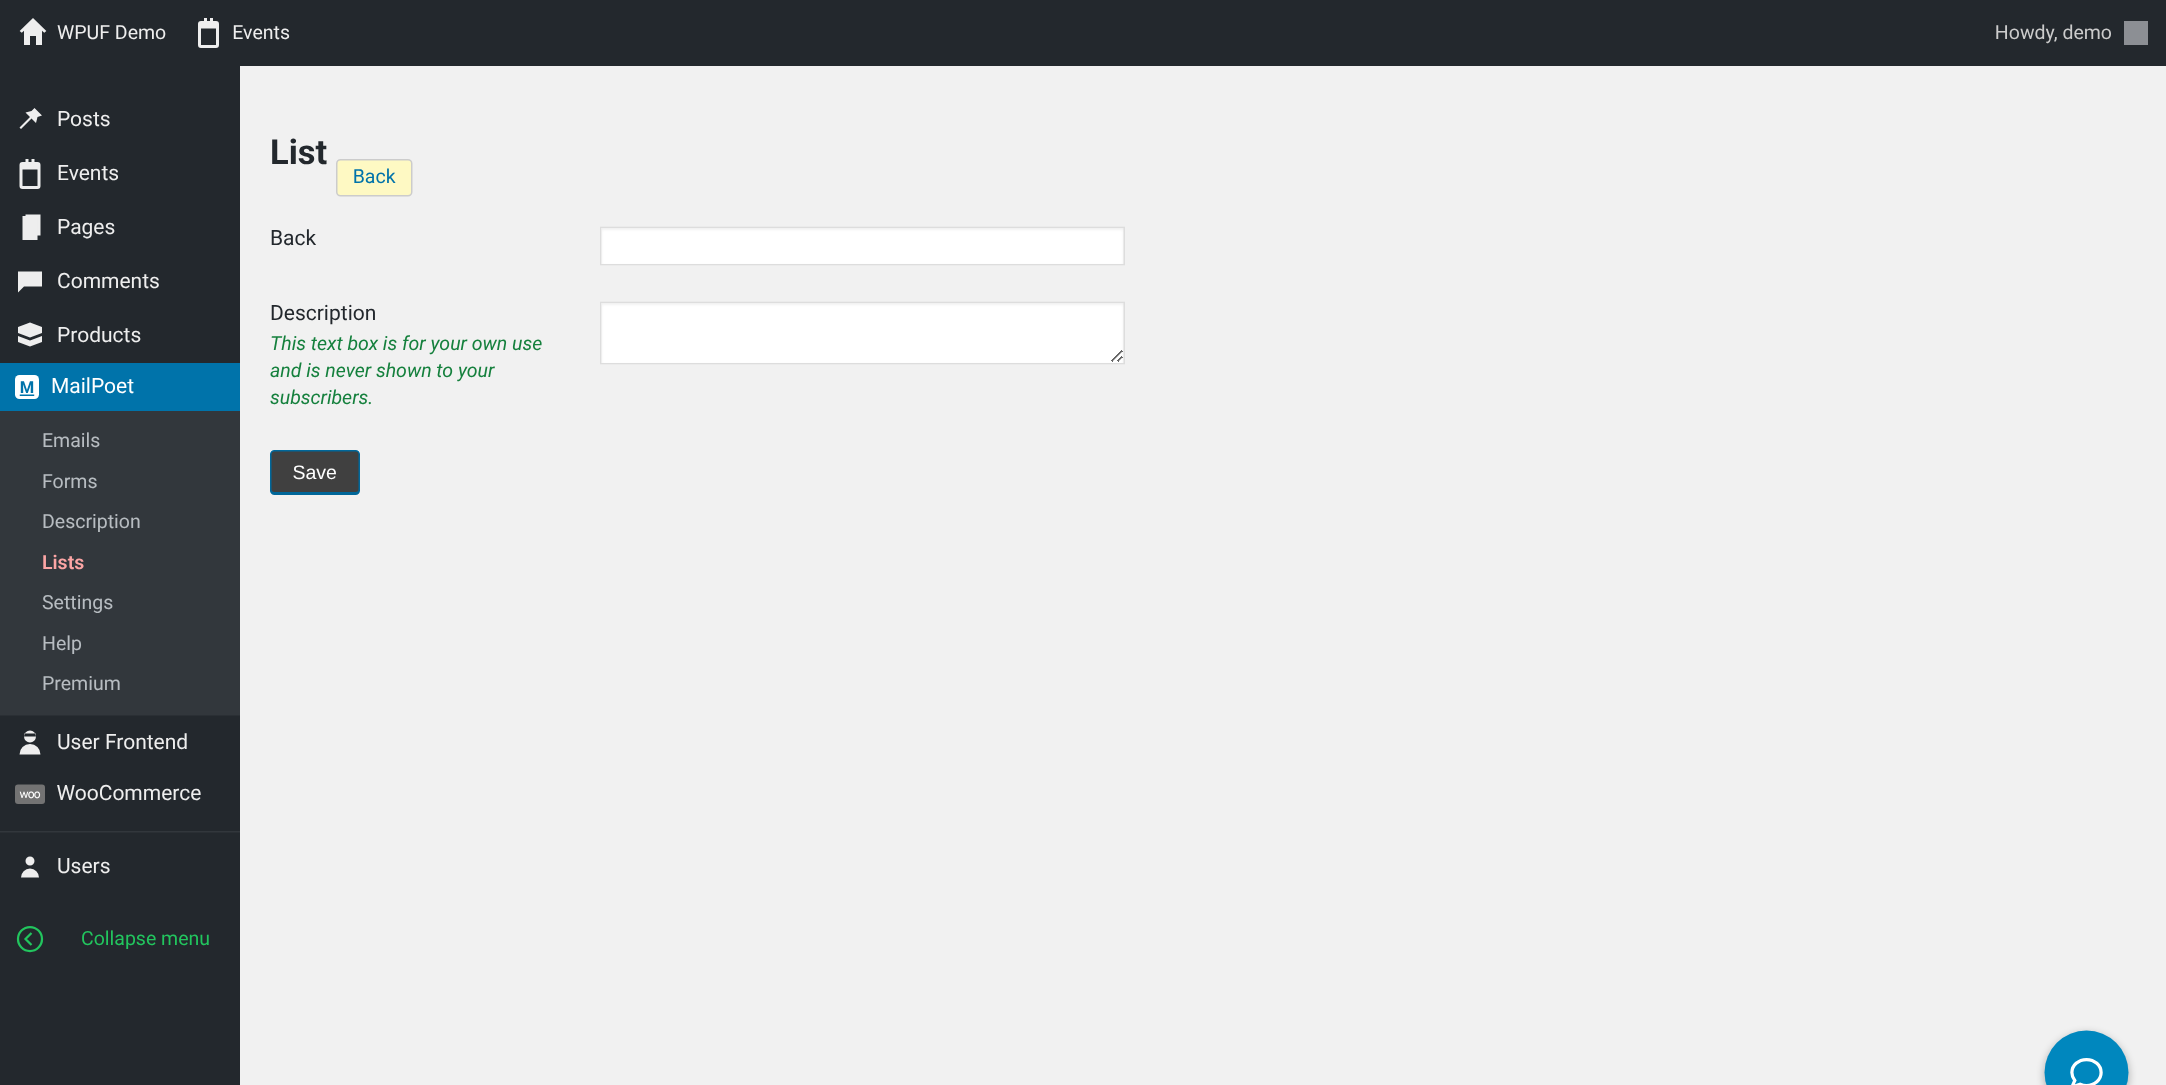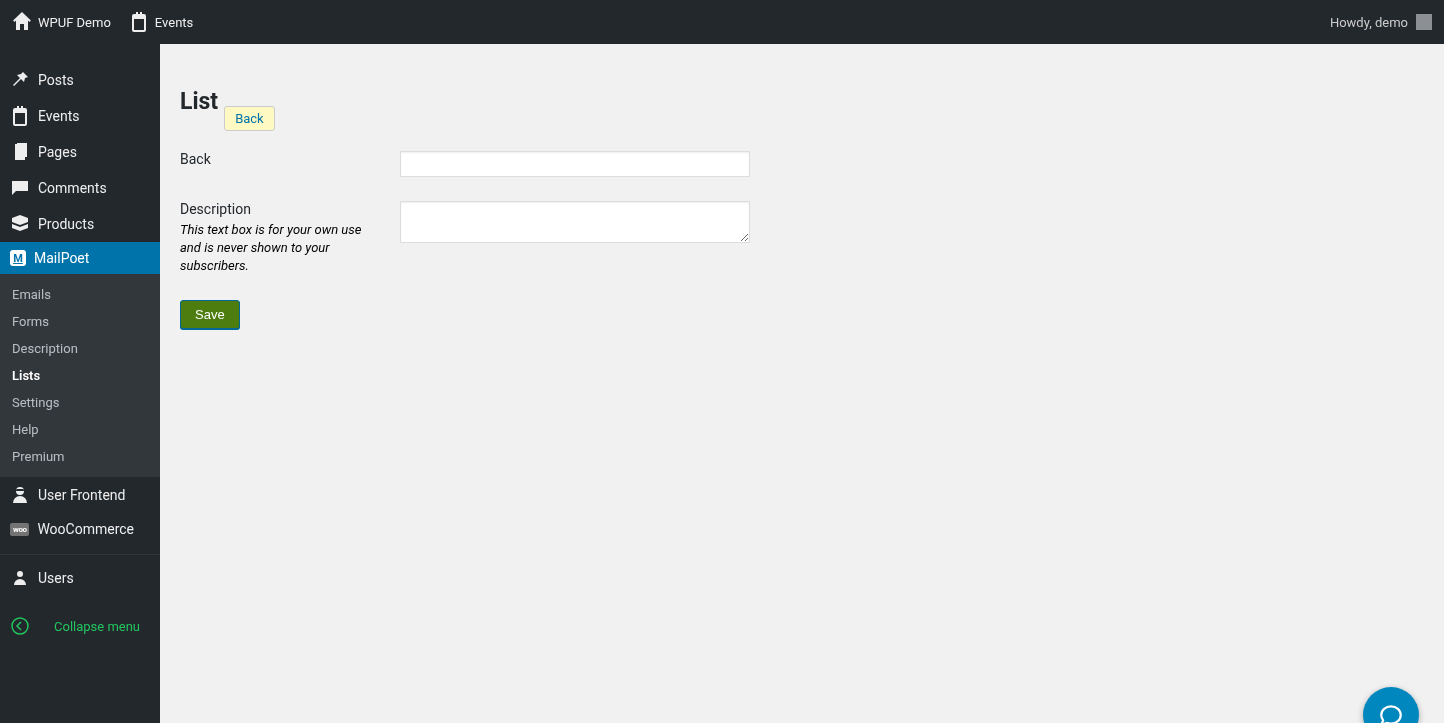--- a/index.html
+++ b/index.html
@@ -51,29 +51,29 @@
       position: absolute;
       right: -8px;
       top: 50%;
       transform: translateY(-50%);
       border: 8px solid transparent;
       border-right-color: #f1f1f1;
     }
     .menu-label { font-size: 14px; }
     .submenu {
       background: #32373c;
-      padding: 7px 0;
+      padding: 7px 16px;
     }
     .submenu-item {
       padding: 6px 12px;
       cursor: pointer;
       color: rgba(240,245,250,.7);
       font-size: 13px;
     }
-    .submenu-item.current { color: #ffffff; font-weight: 600; }
+    .submenu-item.current { color: #fca5a5; font-weight: 600; }
     .menu-sep { height: 5px; margin: 5px 0; border-bottom: 1px solid #32373c; }
     .collapse-row-pos {
       padding: 8px 10px;
       display: flex;
       align-items: center;
       gap: 24px;
       cursor: pointer;
       color: #22c55e;
       margin-top: 12px;
     }
@@ -112,37 +112,37 @@
     }
     .form-label-col {
       width: 220px;
       font-size: 14px;
       color: #23282d;
       padding-right: 12px;
     }
     .form-label { font-weight: 400; display:block; margin-bottom:2px;}
     .form-help {
       font-style: italic;
-      color: #000000;
+      color: #15803d;
       font-size: 13px;
       line-height: 1.4;
       margin-top: 4px;
       max-width: 190px;
     }
     .text-input, .textarea-input {
       width: 350px;
       padding: 4px 6px;
       font-size: 14px;
       border: 1px solid #ddd;
       background: #fff;
       box-shadow: inset 0 1px 2px rgba(0,0,0,.07);
     }
     .textarea-input { height: 42px; resize: both; font-family: inherit;}
     .save-btn {
-      background: #4d7c0f;
+      background: #404040;
       border: 1px solid #006799;
       color: #fff;
       font-size: 13px;
       padding: 6px 14px;
       border-radius: 3px;
       cursor: pointer;
       box-shadow: 0 1px 0 #006799;
     }
     .fab {
       position: fixed;
@@ -156,21 +156,21 @@
       align-items: center;
       justify-content: center;
       cursor: pointer;
       box-shadow: 0 2px 6px rgba(0,0,0,.3);
       color: #fff;
     }
     .woo-badge {
       background: #737373;
       color: #fff;
       font-size: 8px;
-      font-weight: bold;
+      font-weight: normal;
       padding: 2px 3px;
       border-radius: 2px;
       letter-spacing: -0.5px;
     }
     .mailpoet-badge {
       background: #fff;
       color: #0073aa;
       font-size: 11px;
       font-weight: bold;
       width: 16px;

